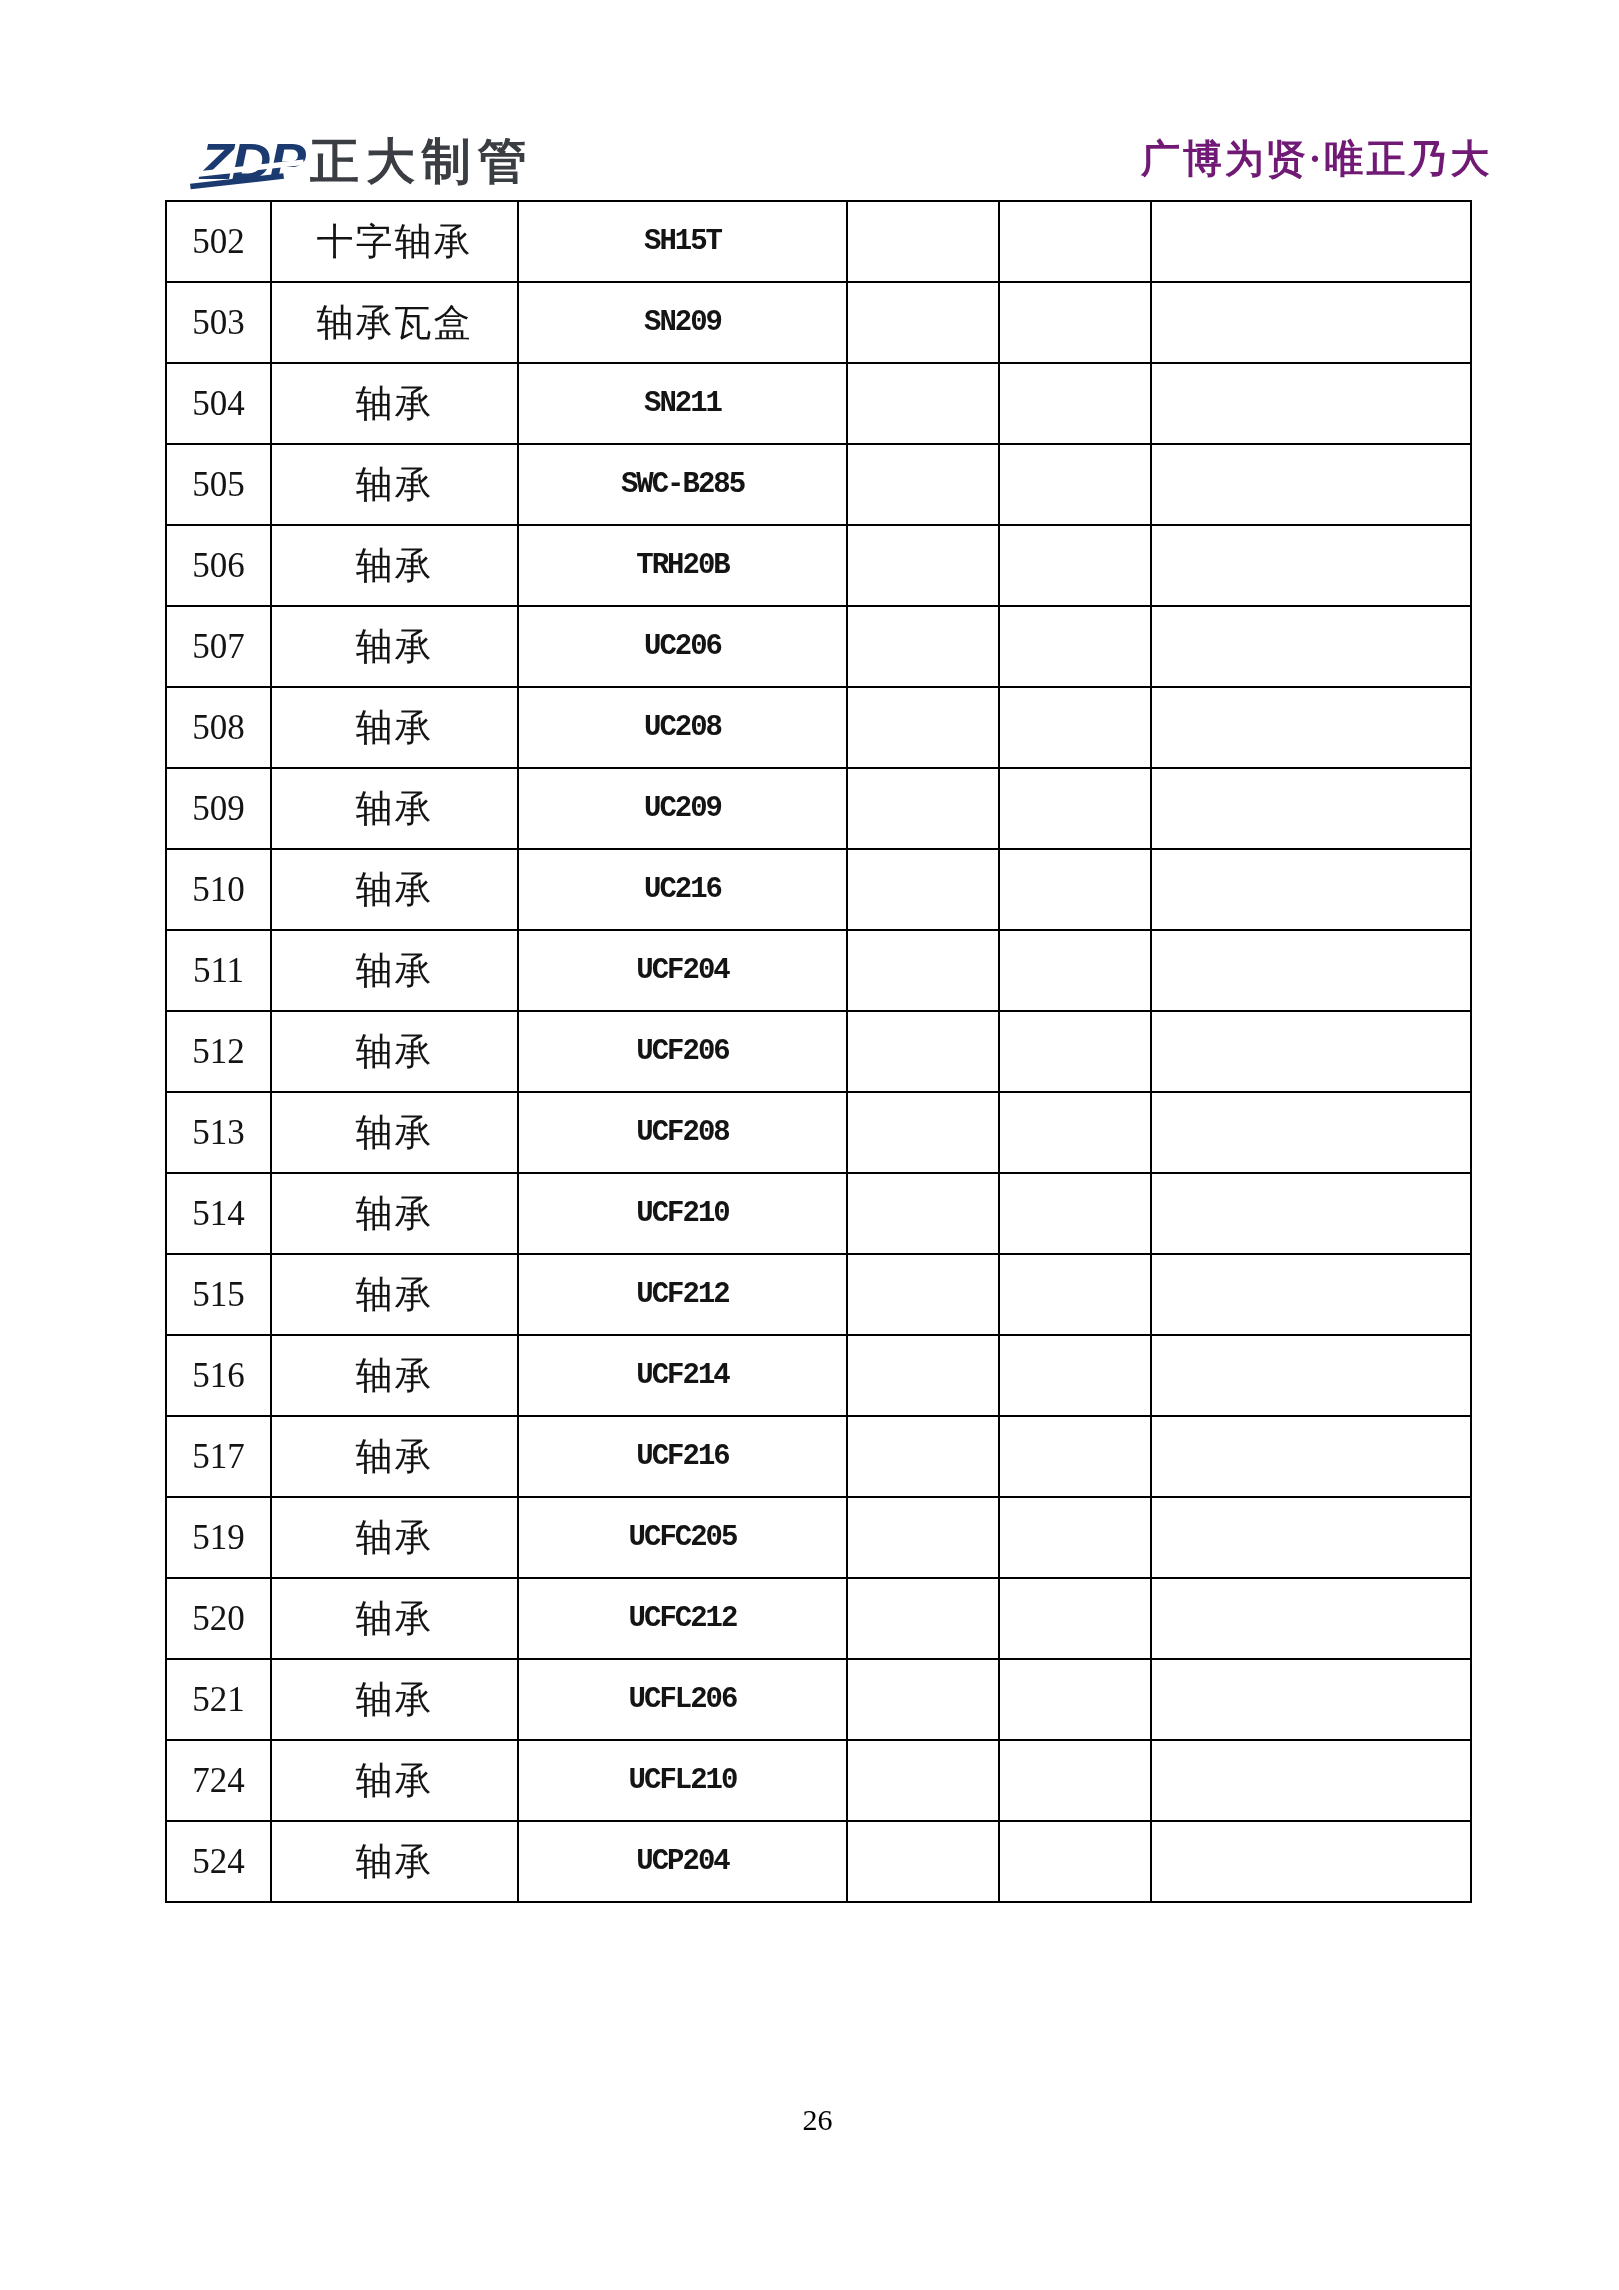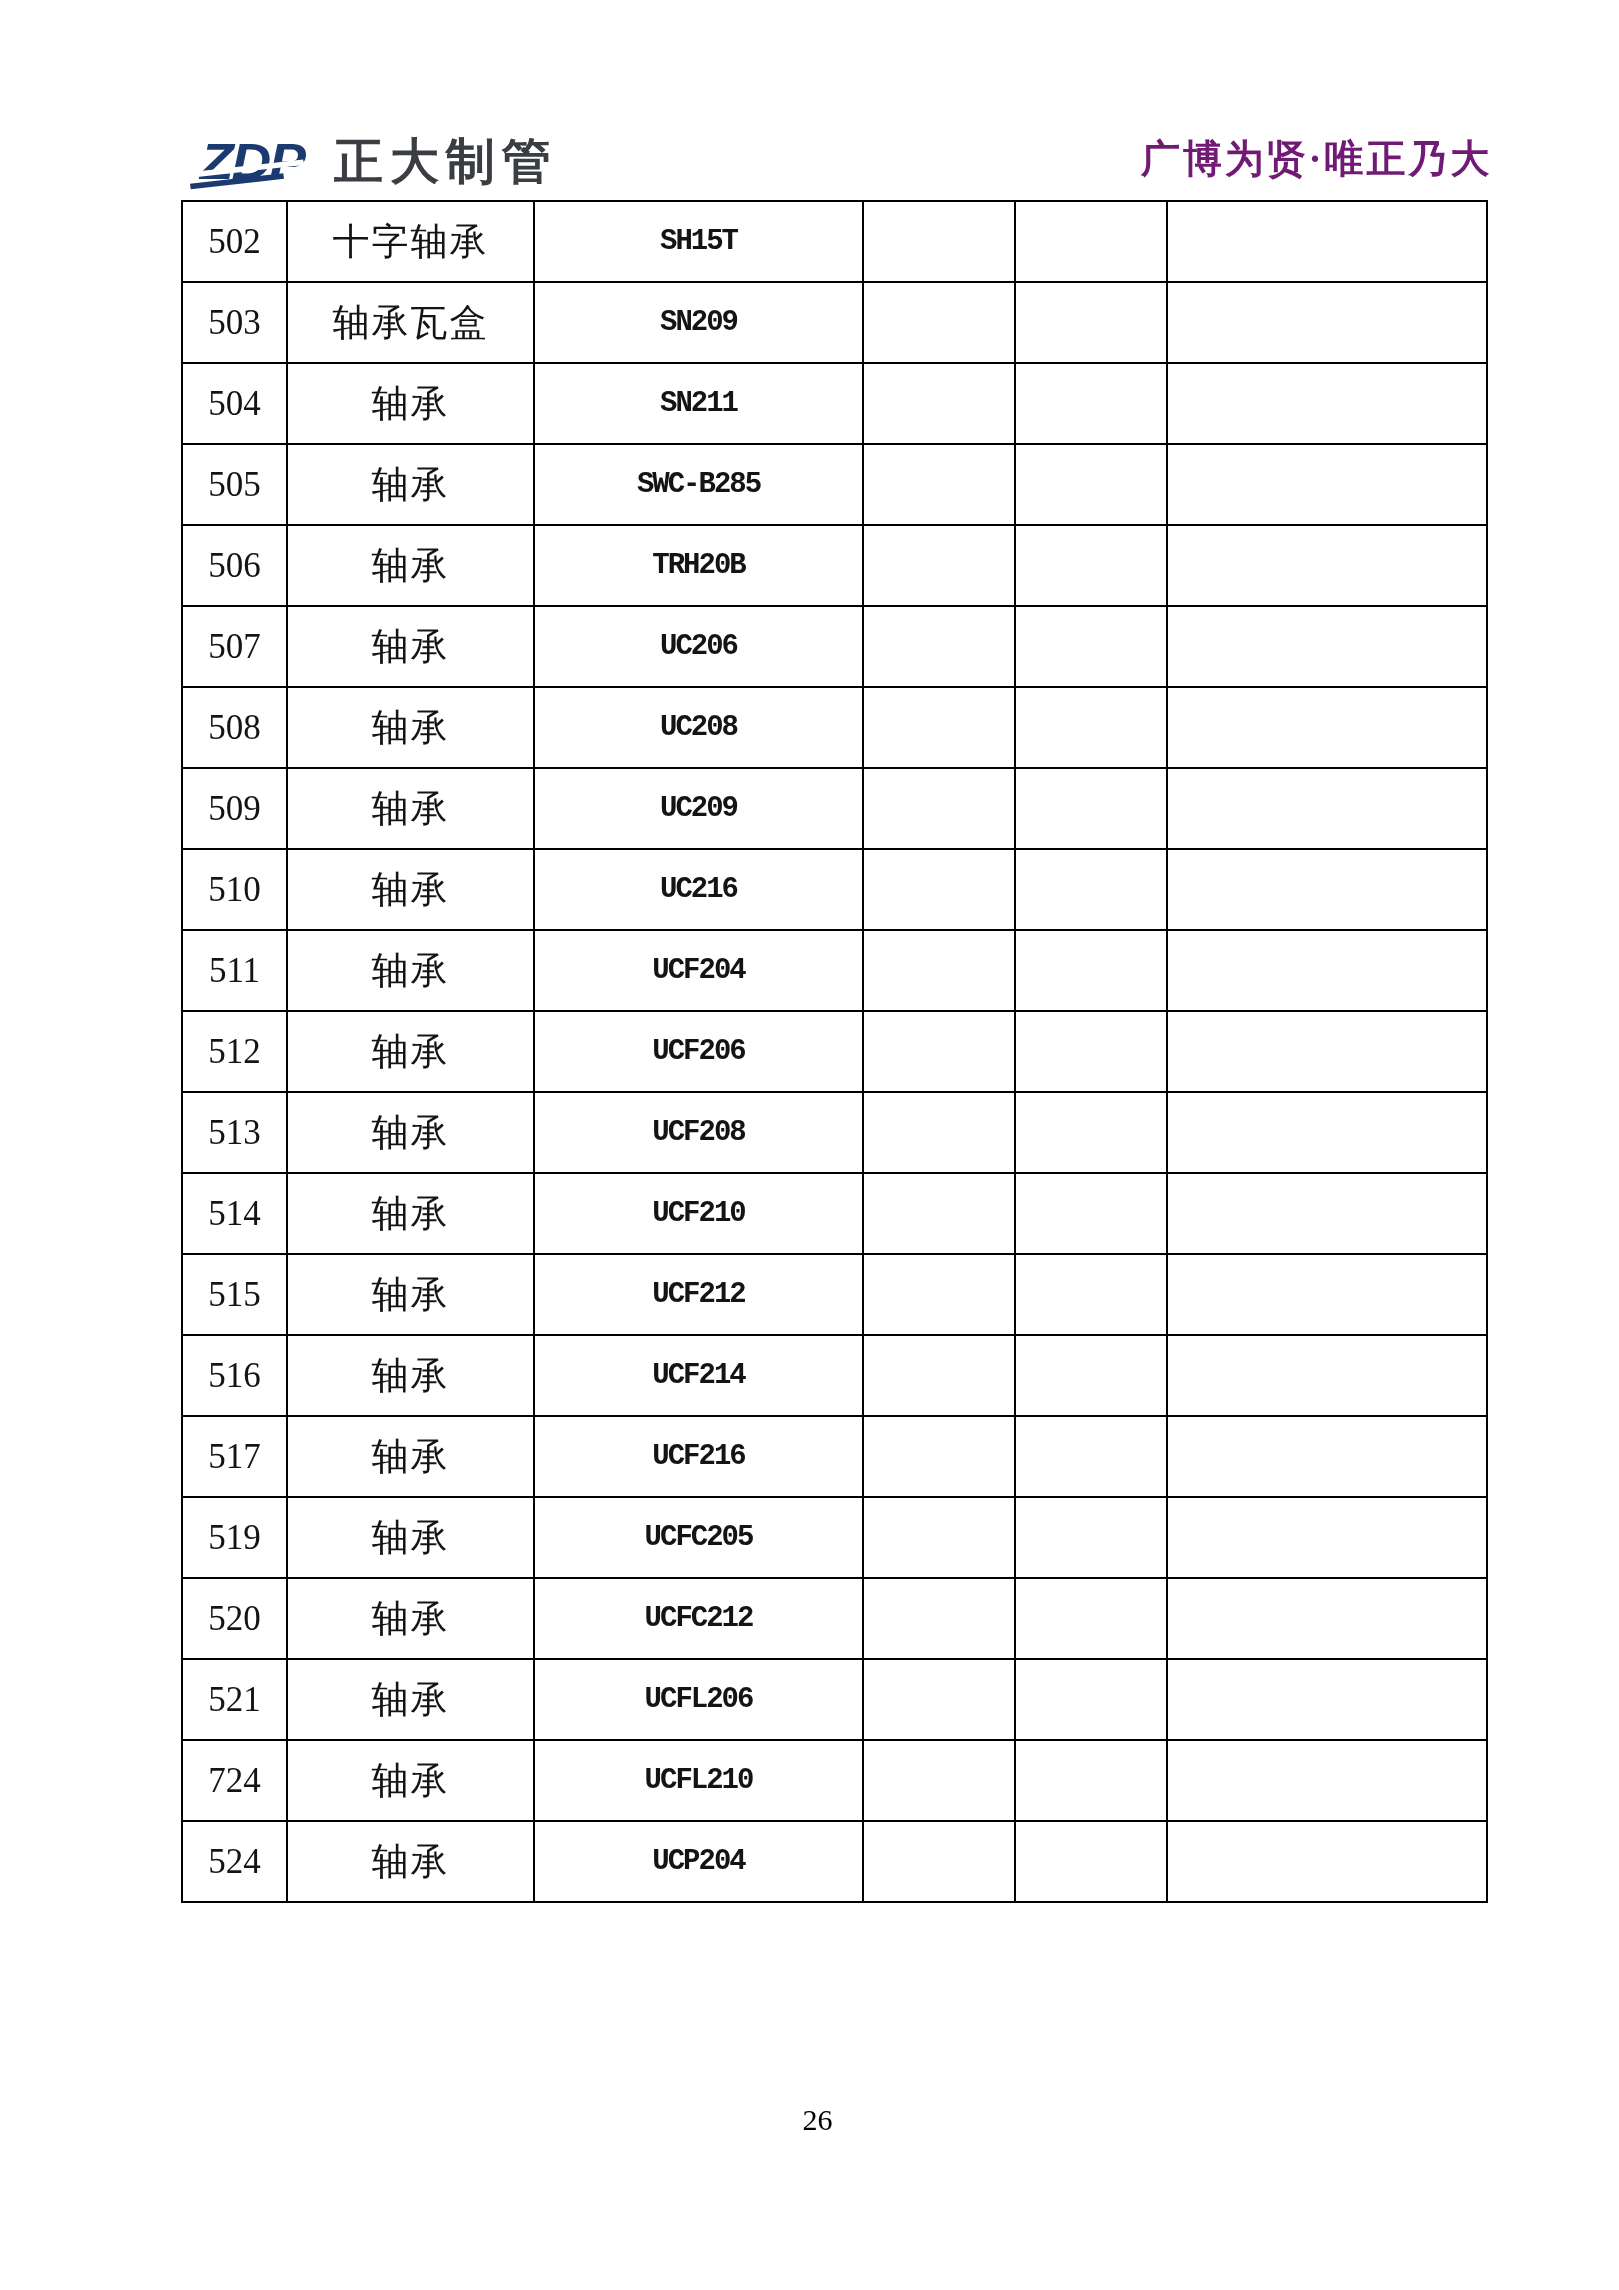--- a/index.html
+++ b/index.html
@@ -9,21 +9,21 @@
     margin:0 auto;
     background:#ffffff;
     font-family:"Liberation Serif", serif;
     color:#141414;
     overflow:hidden;
   }
 
   
   .header-logo {
     position:absolute; left:200px; top:137px;
-    display:flex; align-items:center;gap:24px;
+    display:flex; align-items:center;
   }
   .logo-zdp {
     position:relative;
     font-family:"Liberation Sans", sans-serif;
     font-style:italic;
     font-weight:900;
     font-size:55px;
     line-height:49px;
     letter-spacing:-2px;
     color:#1b3a70;
@@ -59,21 +59,21 @@
     font-weight:700;
     font-size:39px;
     line-height:41px;
     letter-spacing:2.9px;
     color:#701a75;
     white-space:nowrap;
   }
 
   
   table.parts {
-    position:absolute; left:181px; top:200px;
+    position:absolute; left:165px; top:200px;
     border-collapse:collapse;
     table-layout:fixed;
     width:1305px;
   }
   table.parts td {
     border:2px solid #000000;
     height:79px;               
     text-align:center;
     vertical-align:middle;
     padding:0;

